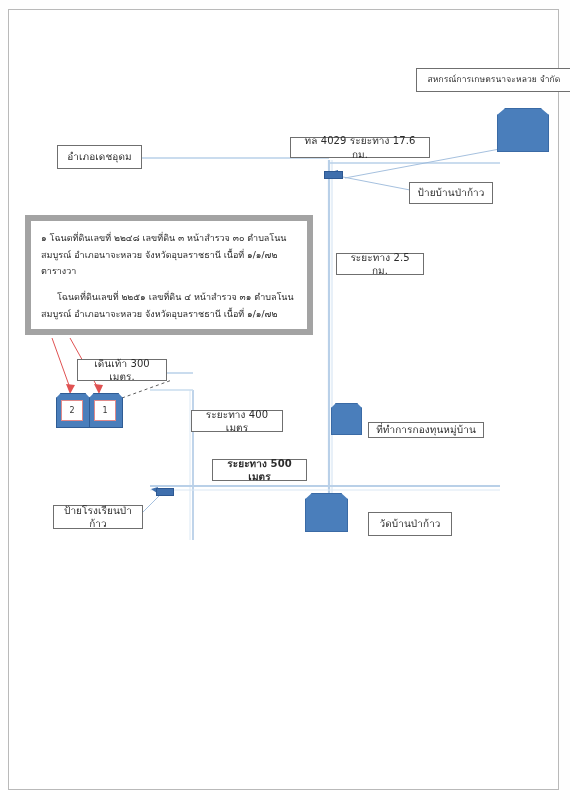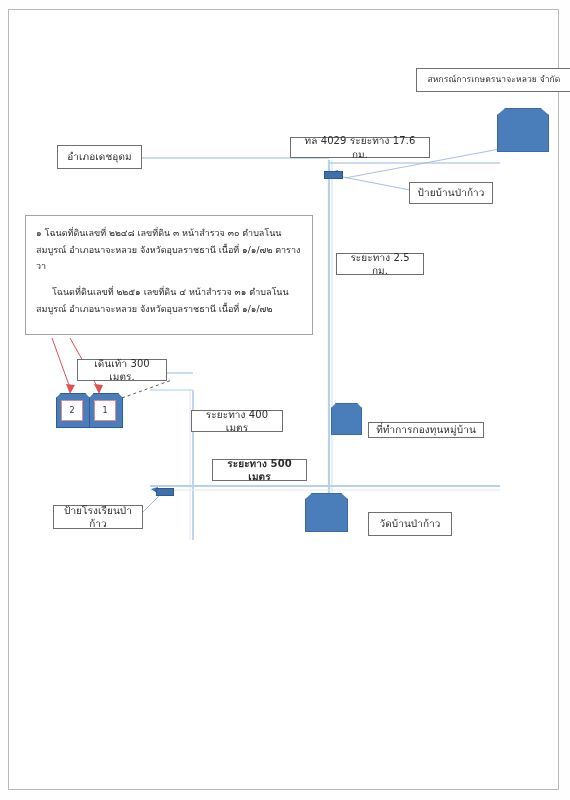--- a/index.html
+++ b/index.html
@@ -34,21 +34,21 @@
     justify-content:center;
     text-align:center;
     line-height:1.35;
     padding:2px 5px;
     font-size:10px;
     letter-spacing:.1px;
   }
   .textblock{
     position:absolute;
     box-sizing:border-box;
-    border:1px solid #a3a3a3;
+    border:6px solid #a3a3a3;
     background:#ffffff;
     padding:9px 10px 8px 10px;
     font-size:9px;
     line-height:1.85;
     color:#262626;
     text-align:left;
   }
   .textblock .para2{display:block;margin-top:9px;text-indent:16px;}
   .plot{
     position:absolute;

